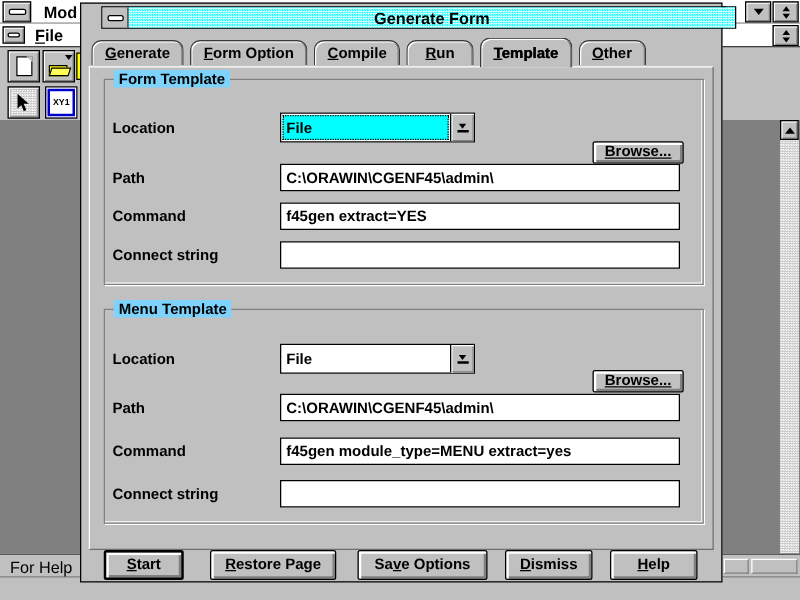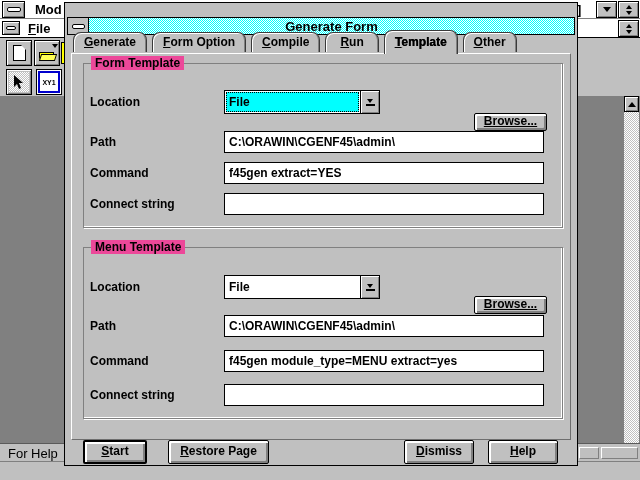--- a/index.html
+++ b/index.html
@@ -71,40 +71,40 @@
   .scr-btn { left:0; width:15px; height:16px; display:grid; place-items:center; }
   .scr-up { top:0; } .scr-down { bottom:0; }
 
   .statusbar { left:0; top:443px; width:640px; height:18px; background:#c0c0c0; border-top:1px solid #5a5a5a; }
   .status-text { left:8px; top:2px; font-size:13px; color:#000; }
   .sb-panel { top:3px; height:12px; background:#c0c0c0; border:1px solid; border-color:#fff #808080 #808080 #fff; }
   .sb-p1 { left:579px; width:20px; } .sb-p2 { left:601px; width:37px; }
 
   
   .dialog { left:64px; top:2px; width:514px; height:464px; background:#c0c0c0; border:1px solid #000; }
-  .dlg-titlebar { left:2px; top:2px; width:508px; height:18px; display:flex; border:1px solid #000;margin-top:12px; }
+  .dlg-titlebar { left:16px; top:2px; width:508px; height:18px; display:flex; border:1px solid #000; }
   .dlg-sysbtn { width:21px; height:100%; background:#c0c0c0; border-right:1px solid #000; display:grid; place-items:center; }
   .dash.d { width:13px; height:5px; }
   .dlg-title-area { flex:1; display:flex; align-items:center; justify-content:center; }
   .dlg-title { font-size:13px; font-weight:bold; color:#000; }
 
   .tabstrip { left:8px; top:27px; height:24px; display:flex; align-items:center; gap:5px; z-index:3; }
   .tab { height:20px; margin-bottom:1px; padding:0 10px; background:#c0c0c0;
     border:1px solid #3a3a3a; border-bottom:none; border-radius:8px 8px 0 0;
     box-shadow:inset 1px 1px 0 #fff, inset -1px 0 0 #808080;
     font-size:12px; font-weight:bold; line-height:19px; white-space:nowrap; }
   .tab.selected { height:24px; margin-bottom:0; line-height:22px; z-index:4; position:relative;
     text-shadow:0.4px 0 0 #000; }
 
   .pane { left:6px; top:50px; width:500px; height:387px; background:#c0c0c0;
     border:1px solid; border-color:#fff #6e6e6e #6e6e6e #fff; }
 
   .group { position:absolute; left:11px; width:480px; background:#c0c0c0;
     border:1px solid #808080; box-shadow:inset -1px -1px 0 #fff, 1px 1px 0 #fff; }
-  .group-label { position:absolute; top:-8px; left:7px; background:#ec4899; padding:0 4px;
+  .group-label { position:absolute; top:-8px; left:7px; background:#7dd3fc; padding:0 4px;
     font-size:12px; font-weight:bold; }
   .g1 { top:9px; height:165px; }
   .g2 { top:193px; height:172px; }
 
   .frow { position:absolute; left:6px; width:468px; height:25px; }
   .flabel { position:absolute; left:0; top:0; width:132px; line-height:24px; font-size:12px; font-weight:bold; }
   .tfield { position:absolute; left:134px; top:1px; width:320px; height:22px; border:1px solid #000;
     background:#fff; font-family:"Liberation Sans",sans-serif; font-size:12px; font-weight:bold;
     padding:0 4px; color:#000; }
   .combo { position:absolute; left:134px; top:0; width:156px; height:24px; background:#fff;
@@ -284,15 +284,16 @@
 
       <div class="frow" style="top:135px;">
         <span class="flabel">Connect string</span>
         <input class="tfield" type="text" value="" style="">
       </div>
     </div>
   </div>
 
   <div class="footer-btn btn31 default b-start"><span></span><span class="u">S</span><span>tart</span></div>
   <div class="footer-btn btn31 b-restore"><span></span><span class="u">R</span><span>estore Page</span></div>
+  <div class="footer-btn btn31 b-save"><span>Sa</span><span class="u">v</span><span>e Options</span></div>
   <div class="footer-btn btn31 b-dismiss"><span></span><span class="u">D</span><span>ismiss</span></div>
   <div class="footer-btn btn31 b-help"><span></span><span class="u">H</span><span>elp</span></div>
 </div>
 
 </body></html>

